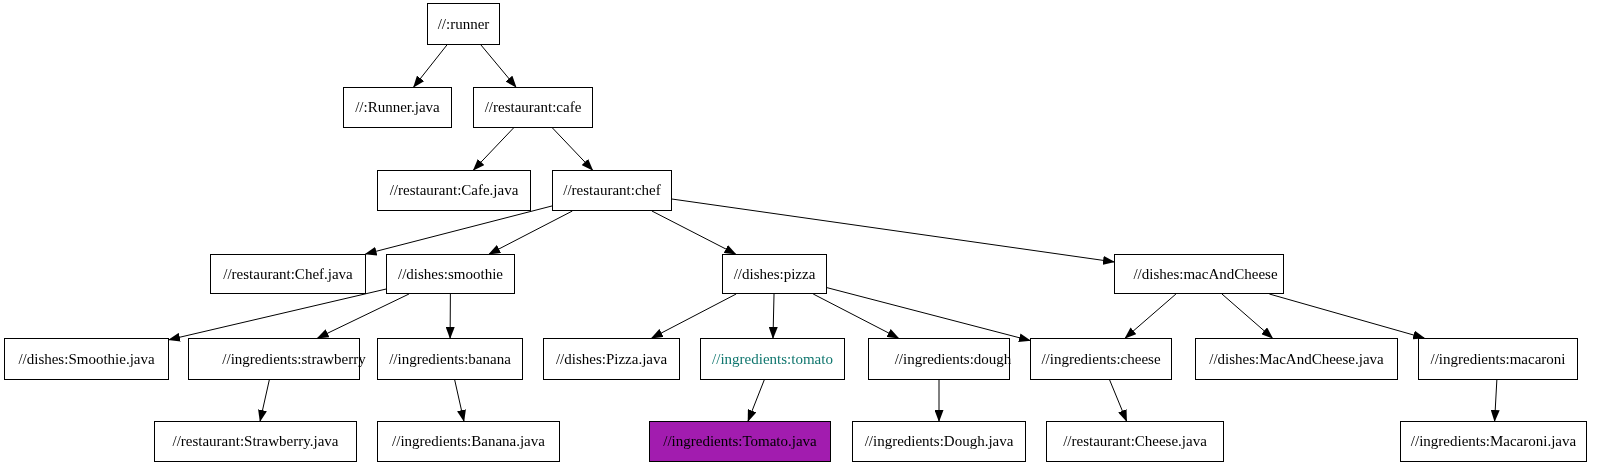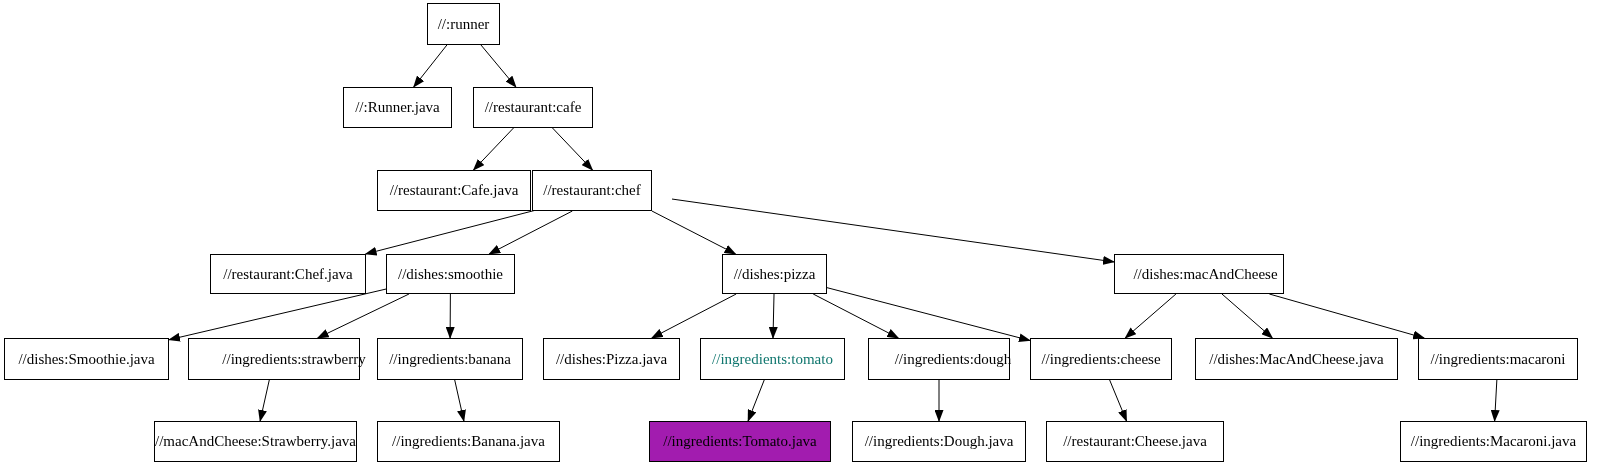--- a/index.html
+++ b/index.html
@@ -68,33 +68,33 @@
       <line x1="1109.6545454545455" y1="380" x2="1126.551515151515" y2="421" stroke="#000000" stroke-width="1" marker-end="url(#arrowhead)"></line>
       <line x1="1175.9411764705883" y1="294" x2="1125.2117647058824" y2="338" stroke="#000000" stroke-width="1" marker-end="url(#arrowhead)"></line>
       <line x1="1221.9411764705883" y1="294" x2="1272.4117647058824" y2="338" stroke="#000000" stroke-width="1" marker-end="url(#arrowhead)"></line>
       <line x1="1269.3529411764705" y1="294" x2="1424.1294117647058" y2="338" stroke="#000000" stroke-width="1" marker-end="url(#arrowhead)"></line>
       <line x1="1496.8545454545454" y1="380" x2="1494.6181818181817" y2="421" stroke="#000000" stroke-width="1" marker-end="url(#arrowhead)"></line>
     </svg>
     <div class="node" style="left: 427px; top: 3px; width: 73px; height: 42px; background: rgb(255, 255, 255); border-color: rgb(0, 0, 0); color: rgb(0, 0, 0);">//:runner</div>
     <div class="node" style="left: 343px; top: 87px; width: 109px; height: 41px; background: rgb(255, 255, 255); border-color: rgb(0, 0, 0); color: rgb(0, 0, 0);">//:Runner.java</div>
     <div class="node" style="left: 473px; top: 87px; width: 120px; height: 41px; background: rgb(255, 255, 255); border-color: rgb(0, 0, 0); color: rgb(0, 0, 0);">//restaurant:cafe</div>
     <div class="node" style="left: 377px; top: 170px; width: 154px; height: 41px; background: rgb(255, 255, 255); border-color: rgb(0, 0, 0); color: rgb(0, 0, 0);">//restaurant:Cafe.java</div>
-    <div class="node" style="left: 532px; top: 170px; width: 120px; height: 41px; background: rgb(255, 255, 255); border-color: rgb(0, 0, 0); color: rgb(0, 0, 0);">//restaurant:chef</div>
+    <div class="node" style="left: 552px; top: 170px; width: 120px; height: 41px; background: rgb(255, 255, 255); border-color: rgb(0, 0, 0); color: rgb(0, 0, 0);">//restaurant:chef</div>
     <div class="node" style="left: 210px; top: 254px; width: 156px; height: 40px; background: rgb(255, 255, 255); border-color: rgb(0, 0, 0); color: rgb(0, 0, 0);">//restaurant:Chef.java</div>
     <div class="node" style="left: 386px; top: 254px; width: 129px; height: 40px; background: rgb(255, 255, 255); border-color: rgb(0, 0, 0); color: rgb(0, 0, 0);">//dishes:smoothie</div>
     <div class="node" style="left: 722px; top: 254px; width: 105px; height: 40px; background: rgb(255, 255, 255); border-color: rgb(0, 0, 0); color: rgb(0, 0, 0);">//dishes:pizza</div>
     <div class="node" style="left: 1114px; top: 254px; width: 170px; height: 40px; background: rgb(255, 255, 255); border-color: rgb(0, 0, 0); color: rgb(0, 0, 0); padding-left: 13px;">//dishes:macAndCheese</div>
     <div class="node" style="left: 4px; top: 338px; width: 165px; height: 42px; background: rgb(255, 255, 255); border-color: rgb(0, 0, 0); color: rgb(0, 0, 0);">//dishes:Smoothie.java</div>
     <div class="node" style="left: 188px; top: 338px; width: 172px; height: 42px; background: rgb(255, 255, 255); border-color: rgb(0, 0, 0); color: rgb(0, 0, 0); padding-left: 40px;">//ingredients:strawberry</div>
     <div class="node" style="left: 377px; top: 338px; width: 146px; height: 42px; background: rgb(255, 255, 255); border-color: rgb(0, 0, 0); color: rgb(0, 0, 0);">//ingredients:banana</div>
     <div class="node" style="left: 543px; top: 338px; width: 137px; height: 42px; background: rgb(255, 255, 255); border-color: rgb(0, 0, 0); color: rgb(0, 0, 0);">//dishes:Pizza.java</div>
     <div class="node" style="left: 700px; top: 338px; width: 145px; height: 42px; background: rgb(255, 255, 255); border-color: rgb(0, 0, 0); color: #0f766e;">//ingredients:tomato</div>
     <div class="node" style="left: 868px; top: 338px; width: 142px; height: 42px; background: rgb(255, 255, 255); border-color: rgb(0, 0, 0); color: rgb(0, 0, 0); padding-left: 28px;">//ingredients:dough</div>
     <div class="node" style="left: 1030px; top: 338px; width: 142px; height: 42px; background: rgb(255, 255, 255); border-color: rgb(0, 0, 0); color: rgb(0, 0, 0);">//ingredients:cheese</div>
     <div class="node" style="left: 1195px; top: 338px; width: 203px; height: 42px; background: rgb(255, 255, 255); border-color: rgb(0, 0, 0); color: rgb(0, 0, 0);">//dishes:MacAndCheese.java</div>
     <div class="node" style="left: 1418px; top: 338px; width: 160px; height: 42px; background: rgb(255, 255, 255); border-color: rgb(0, 0, 0); color: rgb(0, 0, 0);">//ingredients:macaroni</div>
-    <div class="node" style="left: 154px; top: 421px; width: 203px; height: 41px; background: rgb(255, 255, 255); border-color: rgb(0, 0, 0); color: rgb(0, 0, 0);">//macAndCheese:Strawberry.java</div>
+    <div class="node" style="left: 154px; top: 421px; width: 203px; height: 41px; background: rgb(255, 255, 255); border-color: rgb(0, 0, 0); color: rgb(0, 0, 0);">//restaurant:Strawberry.java</div>
     <div class="node" style="left: 377px; top: 421px; width: 183px; height: 41px; background: rgb(255, 255, 255); border-color: rgb(0, 0, 0); color: rgb(0, 0, 0);">//ingredients:Banana.java</div>
     <div class="node" style="left: 649px; top: 421px; width: 182px; height: 41px; background: #a21caf; border-color: rgb(0, 0, 0); color: rgb(0, 0, 0);">//ingredients:Tomato.java</div>
     <div class="node" style="left: 852px; top: 421px; width: 174px; height: 41px; background: rgb(255, 255, 255); border-color: rgb(0, 0, 0); color: rgb(0, 0, 0);">//ingredients:Dough.java</div>
     <div class="node" style="left: 1046px; top: 421px; width: 178px; height: 41px; background: rgb(255, 255, 255); border-color: rgb(0, 0, 0); color: rgb(0, 0, 0);">//restaurant:Cheese.java</div>
     <div class="node" style="left: 1400px; top: 421px; width: 187px; height: 41px; background: rgb(255, 255, 255); border-color: rgb(0, 0, 0); color: rgb(0, 0, 0);">//ingredients:Macaroni.java</div>
   </div>
 
 </body></html>

